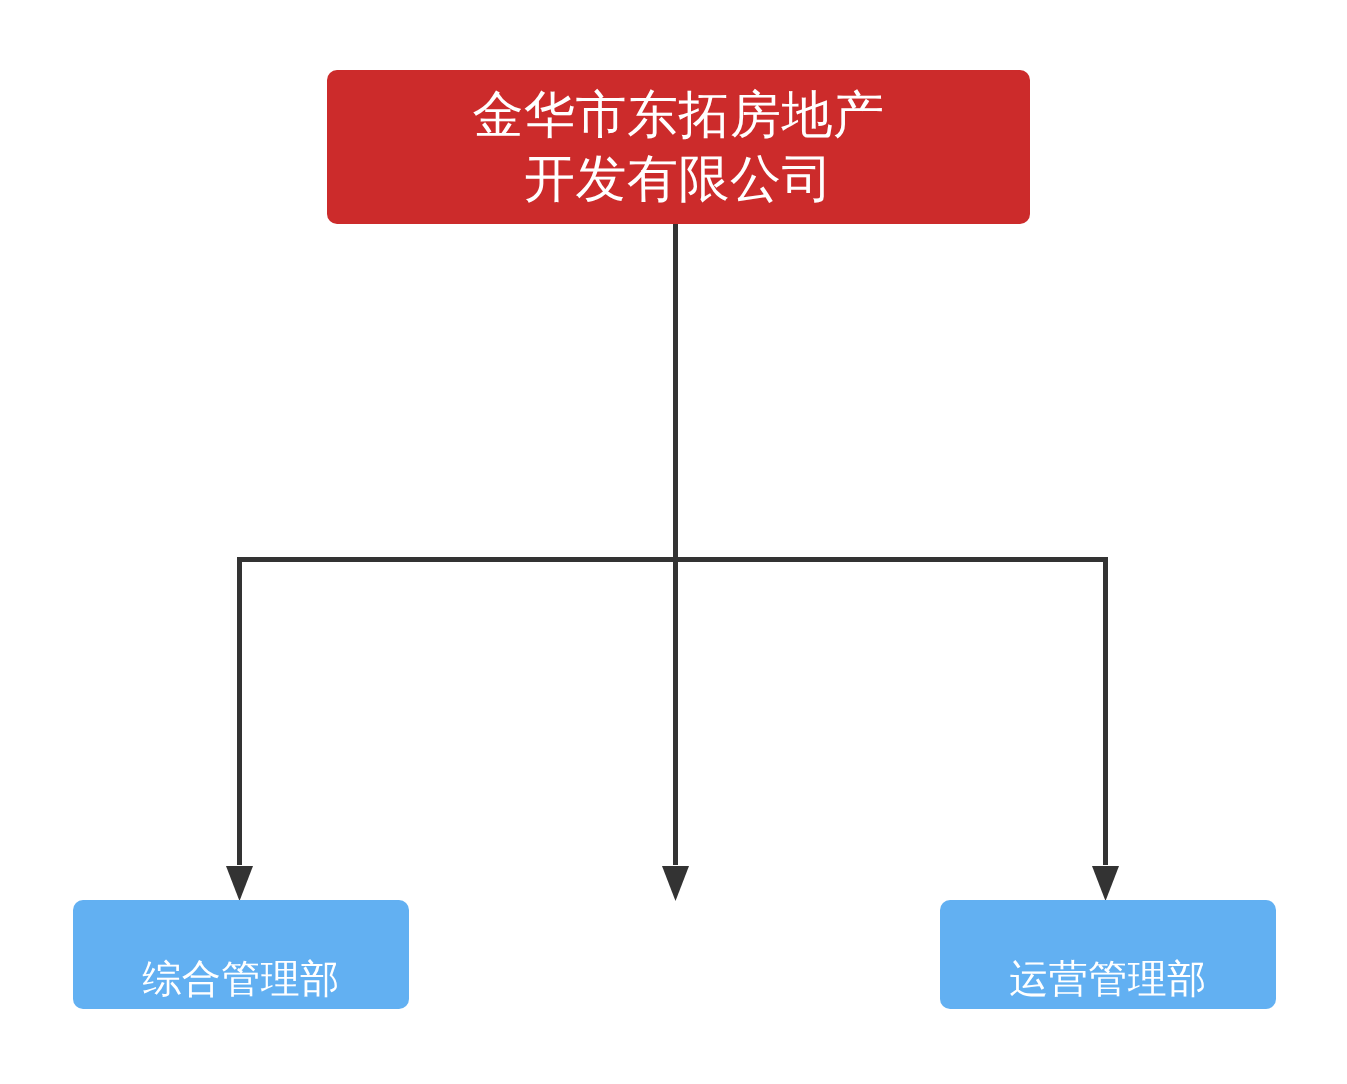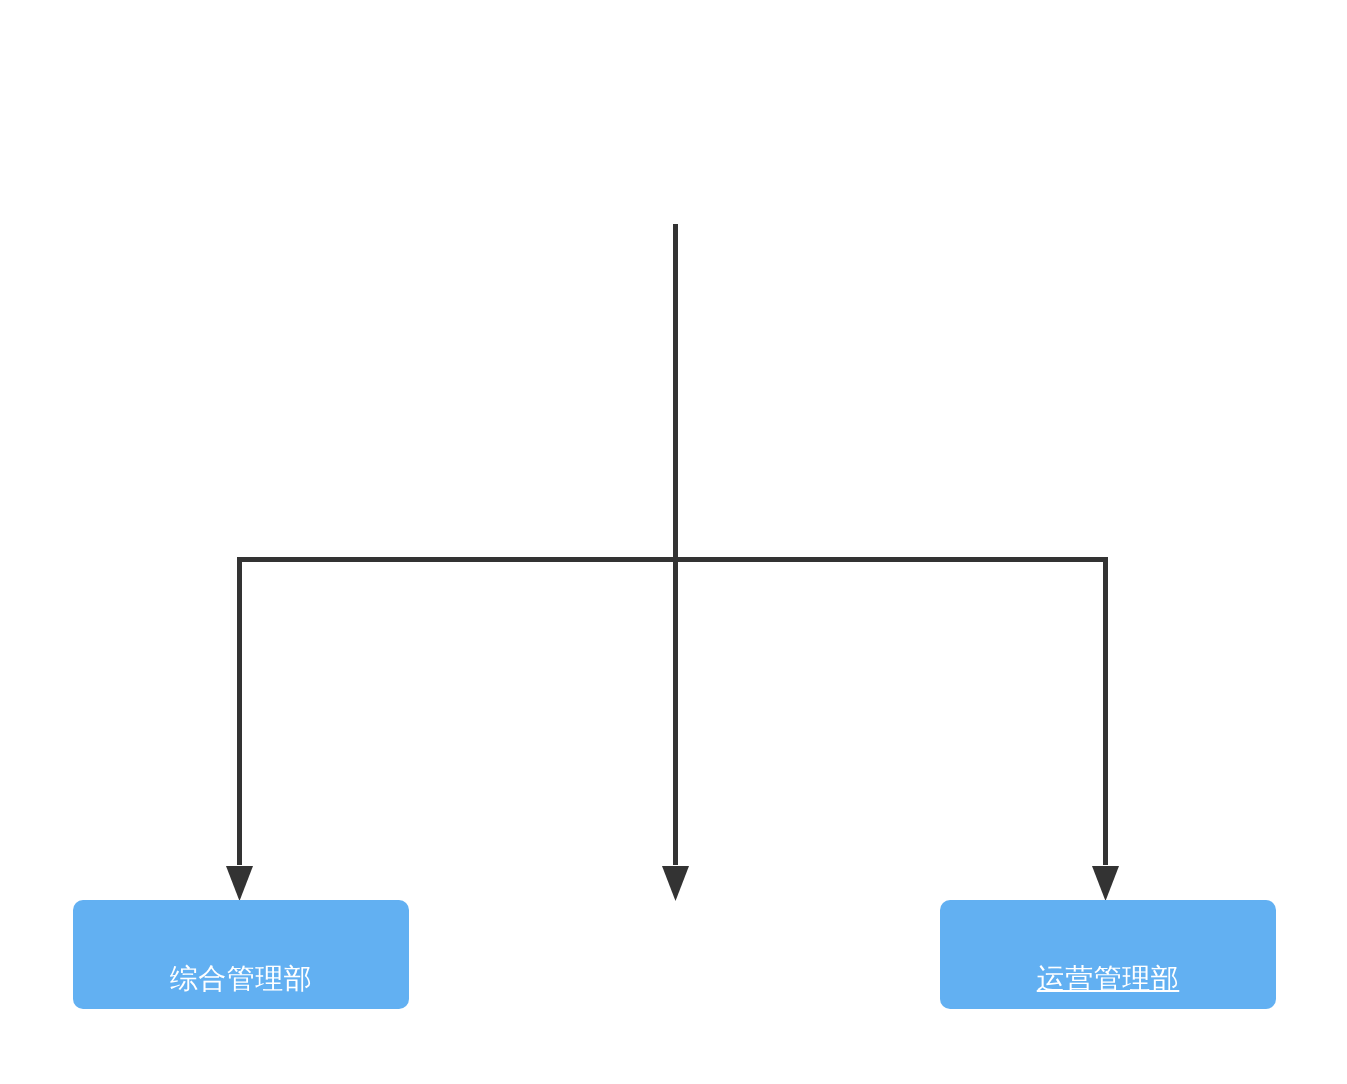--- a/index.html
+++ b/index.html
@@ -57,27 +57,27 @@
     letter-spacing: 0.5px;
   }
   
   .node-child {
     top: 900px;
     width: 336px;
     height: 109px;
     background: #62b0f2;
   }
   .node-child .node-label {
-    font-size: 28px;
+    font-size: 39px;
     letter-spacing: 0.5px;
     margin-top: 48px;
   }
   #node-child-0 { left: 73px; }
   #node-child-1 { left: 502px; }
-  #node-child-2 { left: 940px; text-decoration: underline; }
+  #node-child-2 { left: 940px; }
 </style>
 </head>
 <body>
 
 <div id="chart-canvas">
 
   <svg id="connector-layer" width="1347" height="1084" viewBox="0 0 1347 1084">
 
     <path d="M 675.5 224 L 675.5 865" stroke="#333333" stroke-width="5" fill="none"></path>
 
@@ -85,20 +85,24 @@
 
     <path d="M 239.5 559 L 239.5 865" stroke="#333333" stroke-width="5" fill="none"></path>
 
     <path d="M 1105.5 559 L 1105.5 865" stroke="#333333" stroke-width="5" fill="none"></path>
 
     <polygon points="226,866 253,866 239.5,901" fill="#333333"></polygon>
     <polygon points="662,866 689,866 675.5,901" fill="#333333"></polygon>
     <polygon points="1092,866 1119,866 1105.5,901" fill="#333333"></polygon>
   </svg>
 
+  <div class="node" id="node-root">
+    <span class="node-label">金华市东拓房地产
+开发有限公司</span>
+  </div>
 
   <div class="node node-child" id="node-child-0">
     <span class="node-label">综合管理部</span>
   </div>
 
 
   <div class="node node-child" id="node-child-2">
     <span class="node-label">运营管理部</span>
   </div>
 

